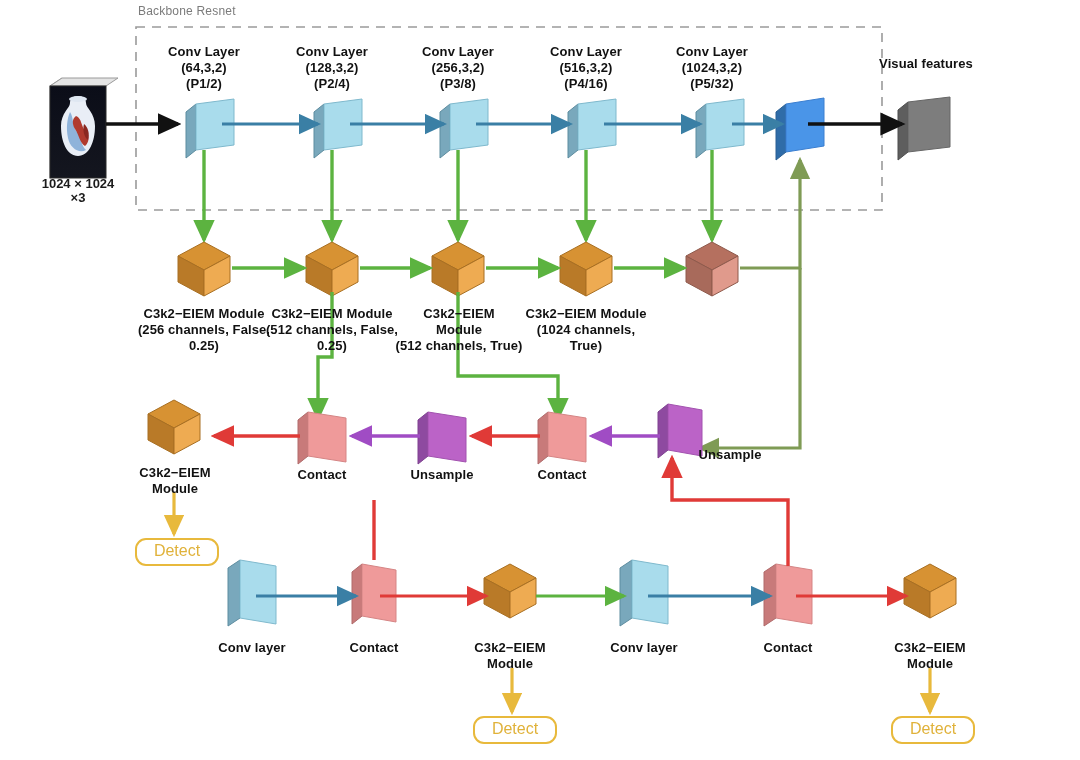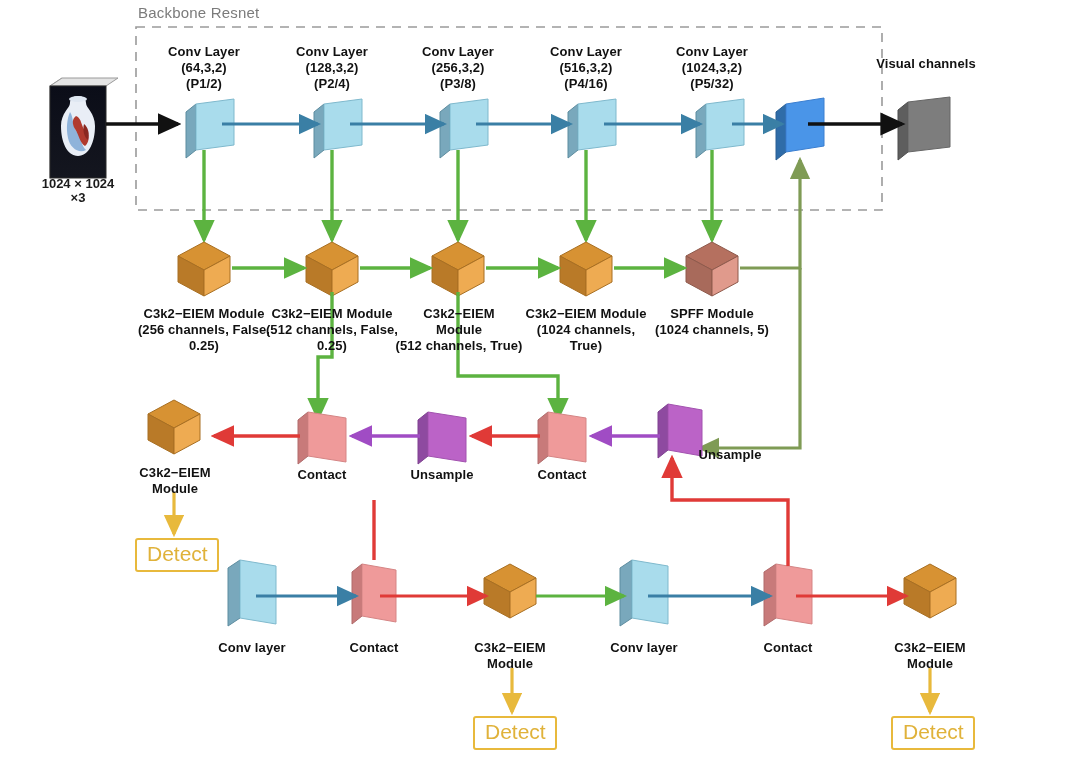--- a/index.html
+++ b/index.html
@@ -2,23 +2,23 @@
 <html><head>
 <meta charset="utf-8">
 <style>
   html,body{margin:0;padding:0;background:#ffffff;}
   body{width:1080px;height:760px;position:relative;overflow:hidden;
        font-family:"Liberation Sans","DejaVu Sans",sans-serif;color:#1b1b1b;}
   #stage{position:absolute;left:0;top:0;width:1080px;height:760px;}
   svg.layer{position:absolute;left:0;top:0;width:1080px;height:760px;}
   .lbl{position:absolute;text-align:center;line-height:1.22;white-space:pre-line;
        font-size:13px;font-weight:700;letter-spacing:.1px;color:#111;}
-  .title{position:absolute;font-size:15px;color:#7b7b7b;font-weight:400;letter-spacing:.2px;}
-  .detect{position:absolute;border:2.5px solid #e8b93c;border-radius:3px;
-          color:#e0b23a;font-size:21px;text-align:center;padding:2px 10px 4px;
+  .title{position:absolute;font-size:12px;color:#7b7b7b;font-weight:400;letter-spacing:.2px;}
+  .detect{position:absolute;border:2.5px solid #e8b93c;border-radius:11px;
+          color:#e0b23a;font-size:16px;text-align:center;padding:2px 10px 4px;
           background:#fff;font-weight:400;}
   .caption{position:absolute;text-align:center;font-size:13px;font-weight:700;line-height:1.3;}
 </style>
 </head>
 <body>
 
 <div id="stage">
 
   <svg class="layer" viewBox="0 0 1080 760">
     <defs>
@@ -242,39 +242,37 @@
 (P2/4)</div>
   <div class="lbl" style="left:398px;top:44px;width:120px;">Conv Layer
 (256,3,2)
 (P3/8)</div>
   <div class="lbl" style="left:526px;top:44px;width:120px;">Conv Layer
 (516,3,2)
 (P4/16)</div>
   <div class="lbl" style="left:652px;top:44px;width:120px;">Conv Layer
 (1024,3,2)
 (P5/32)</div>
-  <div class="lbl" style="left:874px;top:56px;width:104px;">Visual channels</div>
+  <div class="lbl" style="left:874px;top:56px;width:104px;">Visual features</div>
 
   <div class="caption" style="left:28px;top:176px;width:100px;">1024 × 1024</div>
   <div class="caption" style="left:28px;top:190px;width:100px;">×3</div>
 
   <div class="lbl" style="left:128px;top:306px;width:152px;">C3k2−EIEM Module
 (256 channels, False,
 0.25)</div>
   <div class="lbl" style="left:256px;top:306px;width:152px;">C3k2−EIEM Module
 (512 channels, False,
 0.25)</div>
   <div class="lbl" style="left:394px;top:306px;width:130px;">C3k2−EIEM
 Module
 (512 channels, True)</div>
   <div class="lbl" style="left:512px;top:306px;width:148px;">C3k2−EIEM Module
 (1024 channels,
 True)</div>
-  <div class="lbl" style="left:636px;top:306px;width:152px;">SPFF Module
-(1024 channels, 5)</div>
 
   <div class="lbl" style="left:122px;top:465px;width:106px;">C3k2−EIEM
 Module</div>
   <div class="lbl" style="left:276px;top:467px;width:92px;">Contact</div>
   <div class="lbl" style="left:396px;top:467px;width:92px;">Unsample</div>
   <div class="lbl" style="left:516px;top:467px;width:92px;">Contact</div>
   <div class="lbl" style="left:684px;top:447px;width:92px;">Unsample</div>
 
   <div class="lbl" style="left:202px;top:640px;width:100px;">Conv layer</div>
   <div class="lbl" style="left:328px;top:640px;width:92px;">Contact</div>

